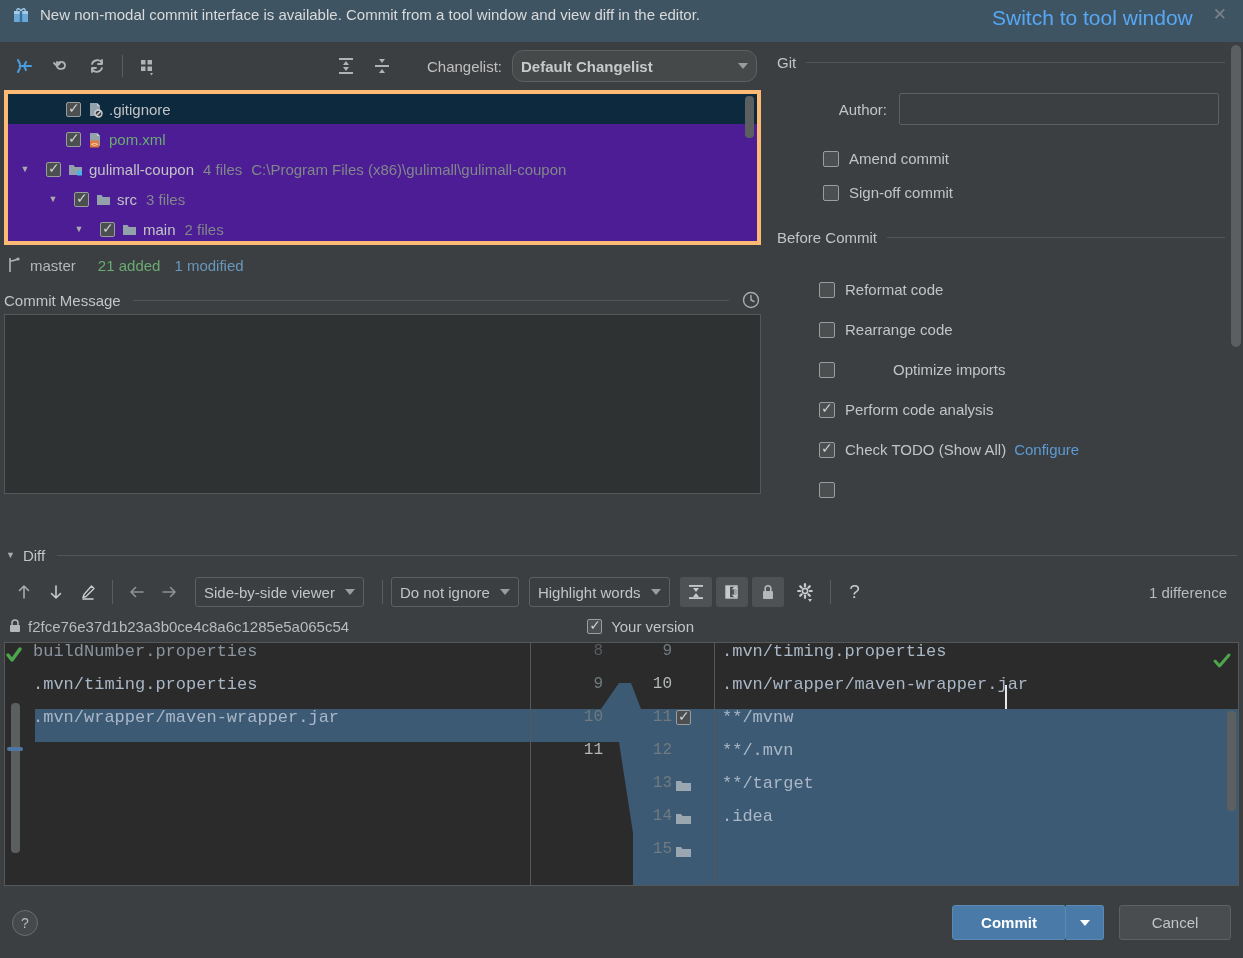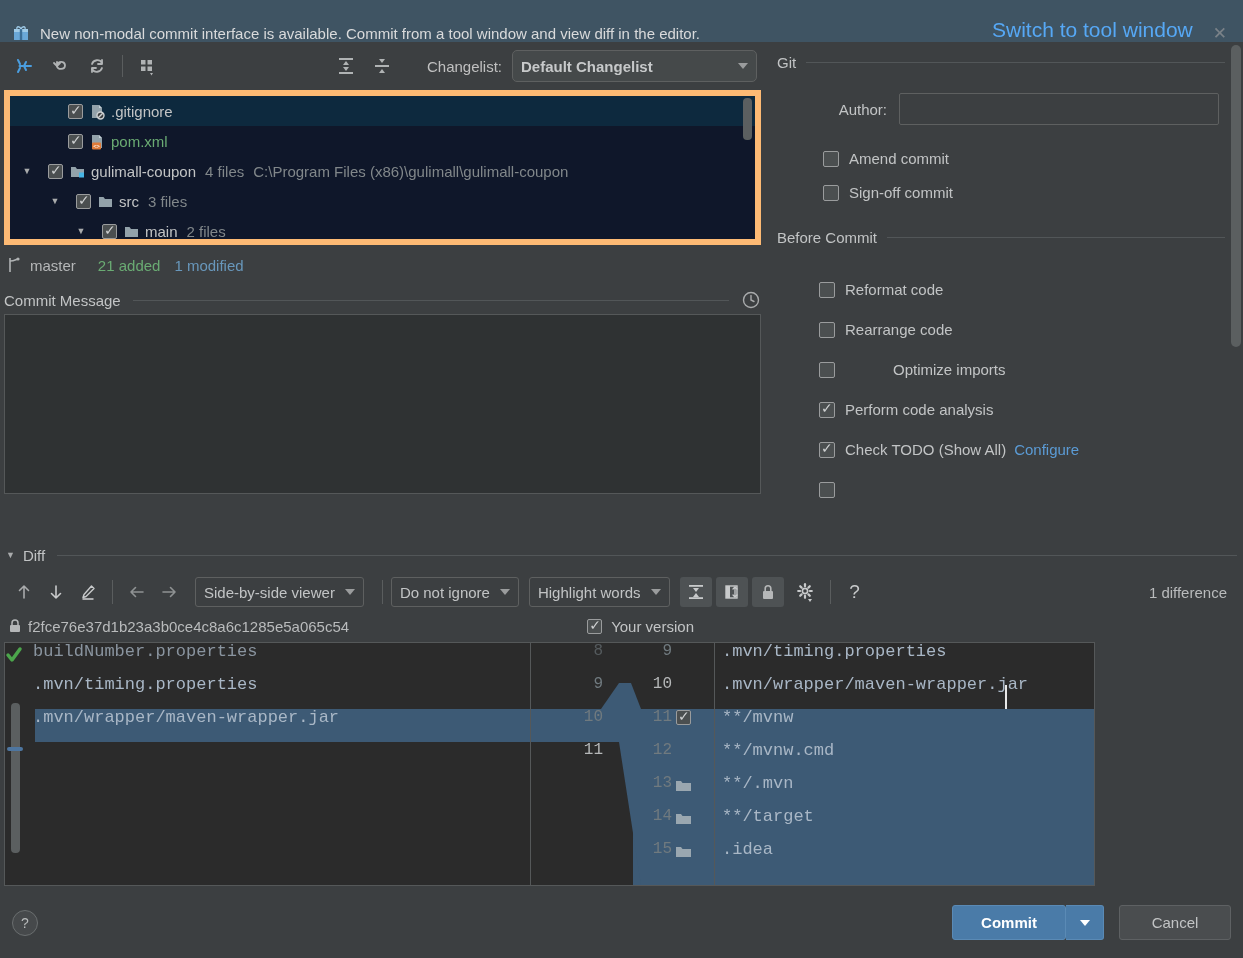--- a/index.html
+++ b/index.html
@@ -9,22 +9,22 @@
     font-family: "Liberation Sans", sans-serif;
     overflow: hidden;
     color: #bbbbbb;
   }
   #root { position: relative; width: 1243px; height: 958px; }
 
   
   .banner {
     position: absolute; left: 0; top: 0; width: 1243px; height: 42px;
     background: #3f5463;
-    display: flex; align-items: flex-end;
-    padding: 0 12px;
+    display: flex; align-items: flex-start;
+    padding: 6px 12px;
   }
   .banner-icon { width: 18px; height: 18px; margin-right: 10px; flex: 0 0 auto; }
   .banner-text { font-size: 15px; color: #d9dadb; white-space: nowrap; }
   .banner-link {
     margin-left: auto; font-size: 21px; color: #56a8f5; cursor: pointer;
     white-space: nowrap;
   }
   .banner-close {
     margin-left: 20px; margin-right: 4px; font-size: 17px; color: #7d8display;
     color: #7a8288; cursor: pointer; line-height: 1;
@@ -42,34 +42,34 @@
     display: flex; align-items: center; padding-left: 10px;
   }
   .tb-btn {
     width: 30px; height: 30px; display: flex; align-items: center;
     justify-content: center; cursor: pointer; margin-right: 6px;
   }
   .tb-sep { width: 1px; height: 22px; background: #5a5d5e; margin: 0 10px 0 4px; }
   .tb-spacer { flex: 1; }
   .changelist-label { font-size: 15px; color: #c0c0c0; margin: 0 10px 0 24px; }
   .changelist-box {
-    width: 245px; height: 32px; border: 1px solid #5e6060; border-radius: 5px;
+    width: 245px; height: 32px; border: 1px solid #5e6060; border-radius: 11px;
     background: #45494a; display: flex; align-items: center;
     padding: 0 8px; cursor: pointer; margin-right: 8px;
   }
   .changelist-value {
     font-size: 15px; font-weight: bold; color: #c7c9ca; flex: 1;
   }
   .caret { width: 0; height: 0; border-left: 5px solid transparent;
            border-right: 5px solid transparent; border-top: 6px solid #9a9c9d; }
 
   
   .tree {
     position: absolute; left: 4px; top: 48px; width: 757px; height: 155px;
-    background: #0f172a; border: 6px solid #fdba74; overflow: hidden;
+    background: #4c1d95; border: 4px solid #fdba74; overflow: hidden;
   }
   .tree-row {
     height: 30px; display: flex; align-items: center; padding-left: 6px;
     font-size: 15px; white-space: nowrap;
   }
   .tree-row.selected { background: #0d293e; }
   .arrow-t {
     width: 14px; flex: 0 0 14px; text-align: center; font-size: 9px; color: #a9abac;
   }
   .cbx {
@@ -169,21 +169,21 @@
     display: flex; align-items: center;
   }
   .lock-icon { width: 14px; height: 16px; margin-right: 6px; }
   .rev-hash { font-size: 15px; color: #b9bbbc; font-family: "Liberation Sans", sans-serif; }
   .yourver { display: flex; align-items: center; margin-left: 238px; }
   .yourver .cbx { width: 15px; height: 15px; flex: 0 0 15px; margin-right: 9px; }
   .yourver-label { font-size: 15px; color: #c2c4c5; }
 
   
   .diff-body {
-    position: absolute; left: 4px; top: 102px; width: 1091px; height: 244px;
+    position: absolute; left: 4px; top: 102px; width: 1235px; height: 244px;
     background: #2b2b2b; border: 1px solid #555859; overflow: hidden;
   }
   .pane { position: absolute; top: 0; height: 242px; }
   .pane-left { left: 0; width: 625px; }
   .pane-right { left: 625px; width: 608px; }
 
   .gutter-marks { position: absolute; left: 0; top: 0; width: 22px; height: 242px; }
   .code-area { position: absolute; top: 0; bottom: 0; }
 
   .code-line {
@@ -653,21 +653,20 @@
                   </svg>
               </span>
             </div>
           </div>
           <div style="position:absolute;left:84px;top:0;width:1px;height:242px;background:#555859;"></div>
 
           <div class="code-area" style="left:92px; top:-8px; width:480px;">
             <div class="code-line">.mvn/timing.properties</div>
             <div class="code-line">.mvn/wrapper/maven-wrapper.jar</div>
             <div class="code-line">**/mvnw</div>
-            <div class="code-line">**/mvnw.cmd</div>
             <div class="code-line">**/.mvn</div>
             <div class="code-line">**/target</div>
             <div class="code-line">.idea</div>
           </div>
 
           <div style="position:absolute;left:375px;top:42px;width:2px;height:24px;background:#e8e8e8;"></div>
 
           <div style="position:absolute;right:6px;top:8px;">
             <svg width="20" height="20" viewBox="0 0 20 20">
               <path d="M3 10 L7.5 15 L17 4" stroke="#4ca64c" stroke-width="3" fill="none" stroke-linecap="round" stroke-linejoin="round"></path>

